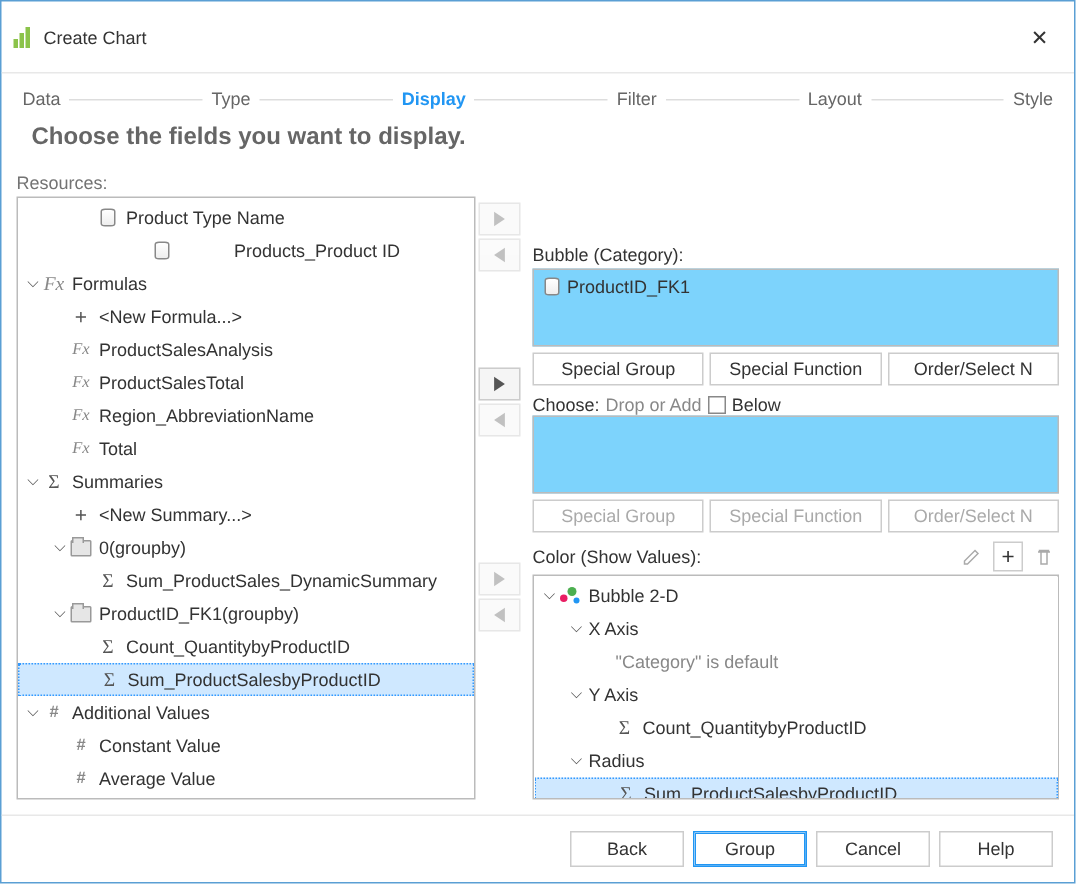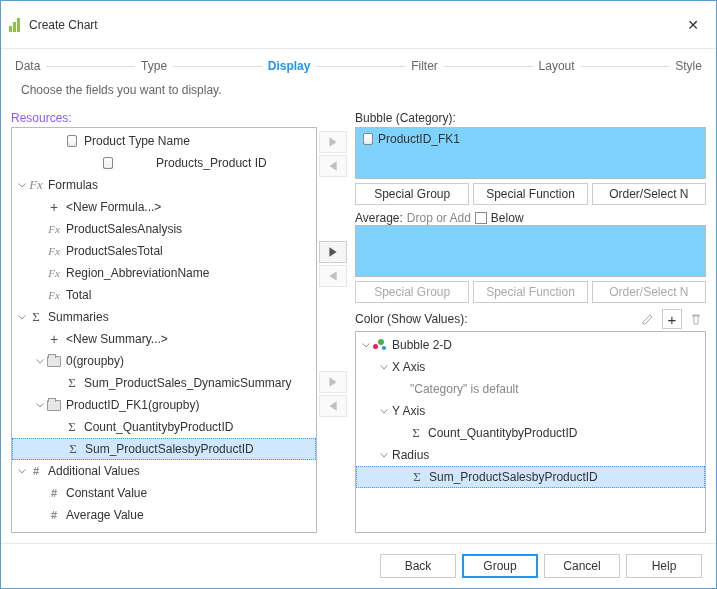--- a/index.html
+++ b/index.html
@@ -12,41 +12,41 @@
 .titlebar .logo span:nth-child(2){height:10px}
 .titlebar .logo span:nth-child(3){height:14px}
 .titlebar .title { font-size: 12px; }
 .titlebar .close { margin-left: auto; width: 30px; text-align: center; cursor: pointer; font-size: 14px; }
 
 .steps { display: flex; align-items: center; padding: 10px 14px 6px; gap: 6px; }
 .step { font-size: 12px; color: #666; cursor: pointer; }
 .step.active { color: #2196f3; font-weight: 600; }
 .step-sep { flex: 1; height: 1px; background: #ddd; }
 
-.subtitle { padding: 4px 20px 14px; color: #666; font-size: 12px; }
+.subtitle { padding: 4px 20px 14px; color: #666; font-size: 16px; font-weight: bold; }
 
 .main { flex: 1; display: flex; padding: 0 10px 10px; gap: 2px; overflow: hidden; }
 .left-col { width: 306px; display: flex; flex-direction: column; }
 .mid-col { width: 34px; display: flex; flex-direction: column; gap: 2px; }
 .right-col { flex: 1; display: flex; flex-direction: column; }
 
-.col-label { color: #8b5cf6; padding-bottom: 2px; }
+.col-label { color: #737373; padding-bottom: 2px; }
 .tree-box { flex: 1; border: 1px solid #bbb; background: #fff; overflow-y: scroll; position: relative; }
 .tree { padding: 2px 0; }
 .tree-row { display: flex; align-items: center; height: 22px; padding-right: 4px; white-space: nowrap; cursor: default; }
 .tree-row.selected { background: #cfe8ff; border: 1px dotted #3399ff; }
 .tw { display: inline-block; width: 12px; text-align: center; color: #555; cursor: pointer; font-size: 10px; }
 .ic { display: inline-flex; width: 16px; height: 14px; align-items: center; justify-content: center; margin-right: 2px; }
 .tree-row .txt { padding-left: 2px; }
 
 .arrow-btn { width: 28px; height: 22px; border: 1px solid #ccc; background: #f5f5f5; display: flex; align-items: center; justify-content: center; cursor: pointer; }
 .arrow-btn.disabled { opacity: 0.45; cursor: default; }
 .arrow-btn svg { width: 12px; height: 12px; }
 
-.section-label { color: #333; padding-bottom: 2px; }
+.section-label { color: #333; padding-bottom: 2px; margin-top: 48px; }
 .drop-box { border: 1px solid #bbb; background: #7dd3fc; min-height: 52px; }
 .drop-row { display: flex; align-items: center; height: 22px; padding: 0 4px; }
 .btn-row { display: flex; gap: 4px; margin-top: 4px; }
 .btn { flex: 1; height: 22px; border: 1px solid #ccc; background: #fff; display: flex; align-items: center; justify-content: center; cursor: pointer; font-size: 12px; }
 .btn.disabled { color: #aaa; cursor: default; }
 
 .series-row { display: flex; align-items: center; margin-top: 6px; gap: 4px; }
 .series-row .drop-hint { color: #888; }
 .checkbox { width: 12px; height: 12px; border: 1px solid #888; display: inline-block; }
 
@@ -287,21 +287,21 @@
           <span>ProductID_FK1</span>
         </div>
       </div>
     <div class="btn-row" id="bubble-btns">
         <div class="btn">Special Group</div>
         <div class="btn">Special Function</div>
         <div class="btn">Order/Select N</div>
       </div>
 
     <div class="series-row">
-      <span>Average:</span>
+      <span>Choose:</span>
       <span class="drop-hint">Drop or Add</span>
       <span class="checkbox"></span>
       <span>Below</span>
     </div>
     <div class="drop-box" style="height:52px"></div>
     <div class="btn-row" id="series-btns">
         <div class="btn disabled">Special Group</div>
         <div class="btn disabled">Special Function</div>
         <div class="btn disabled">Order/Select N</div>
       </div>

